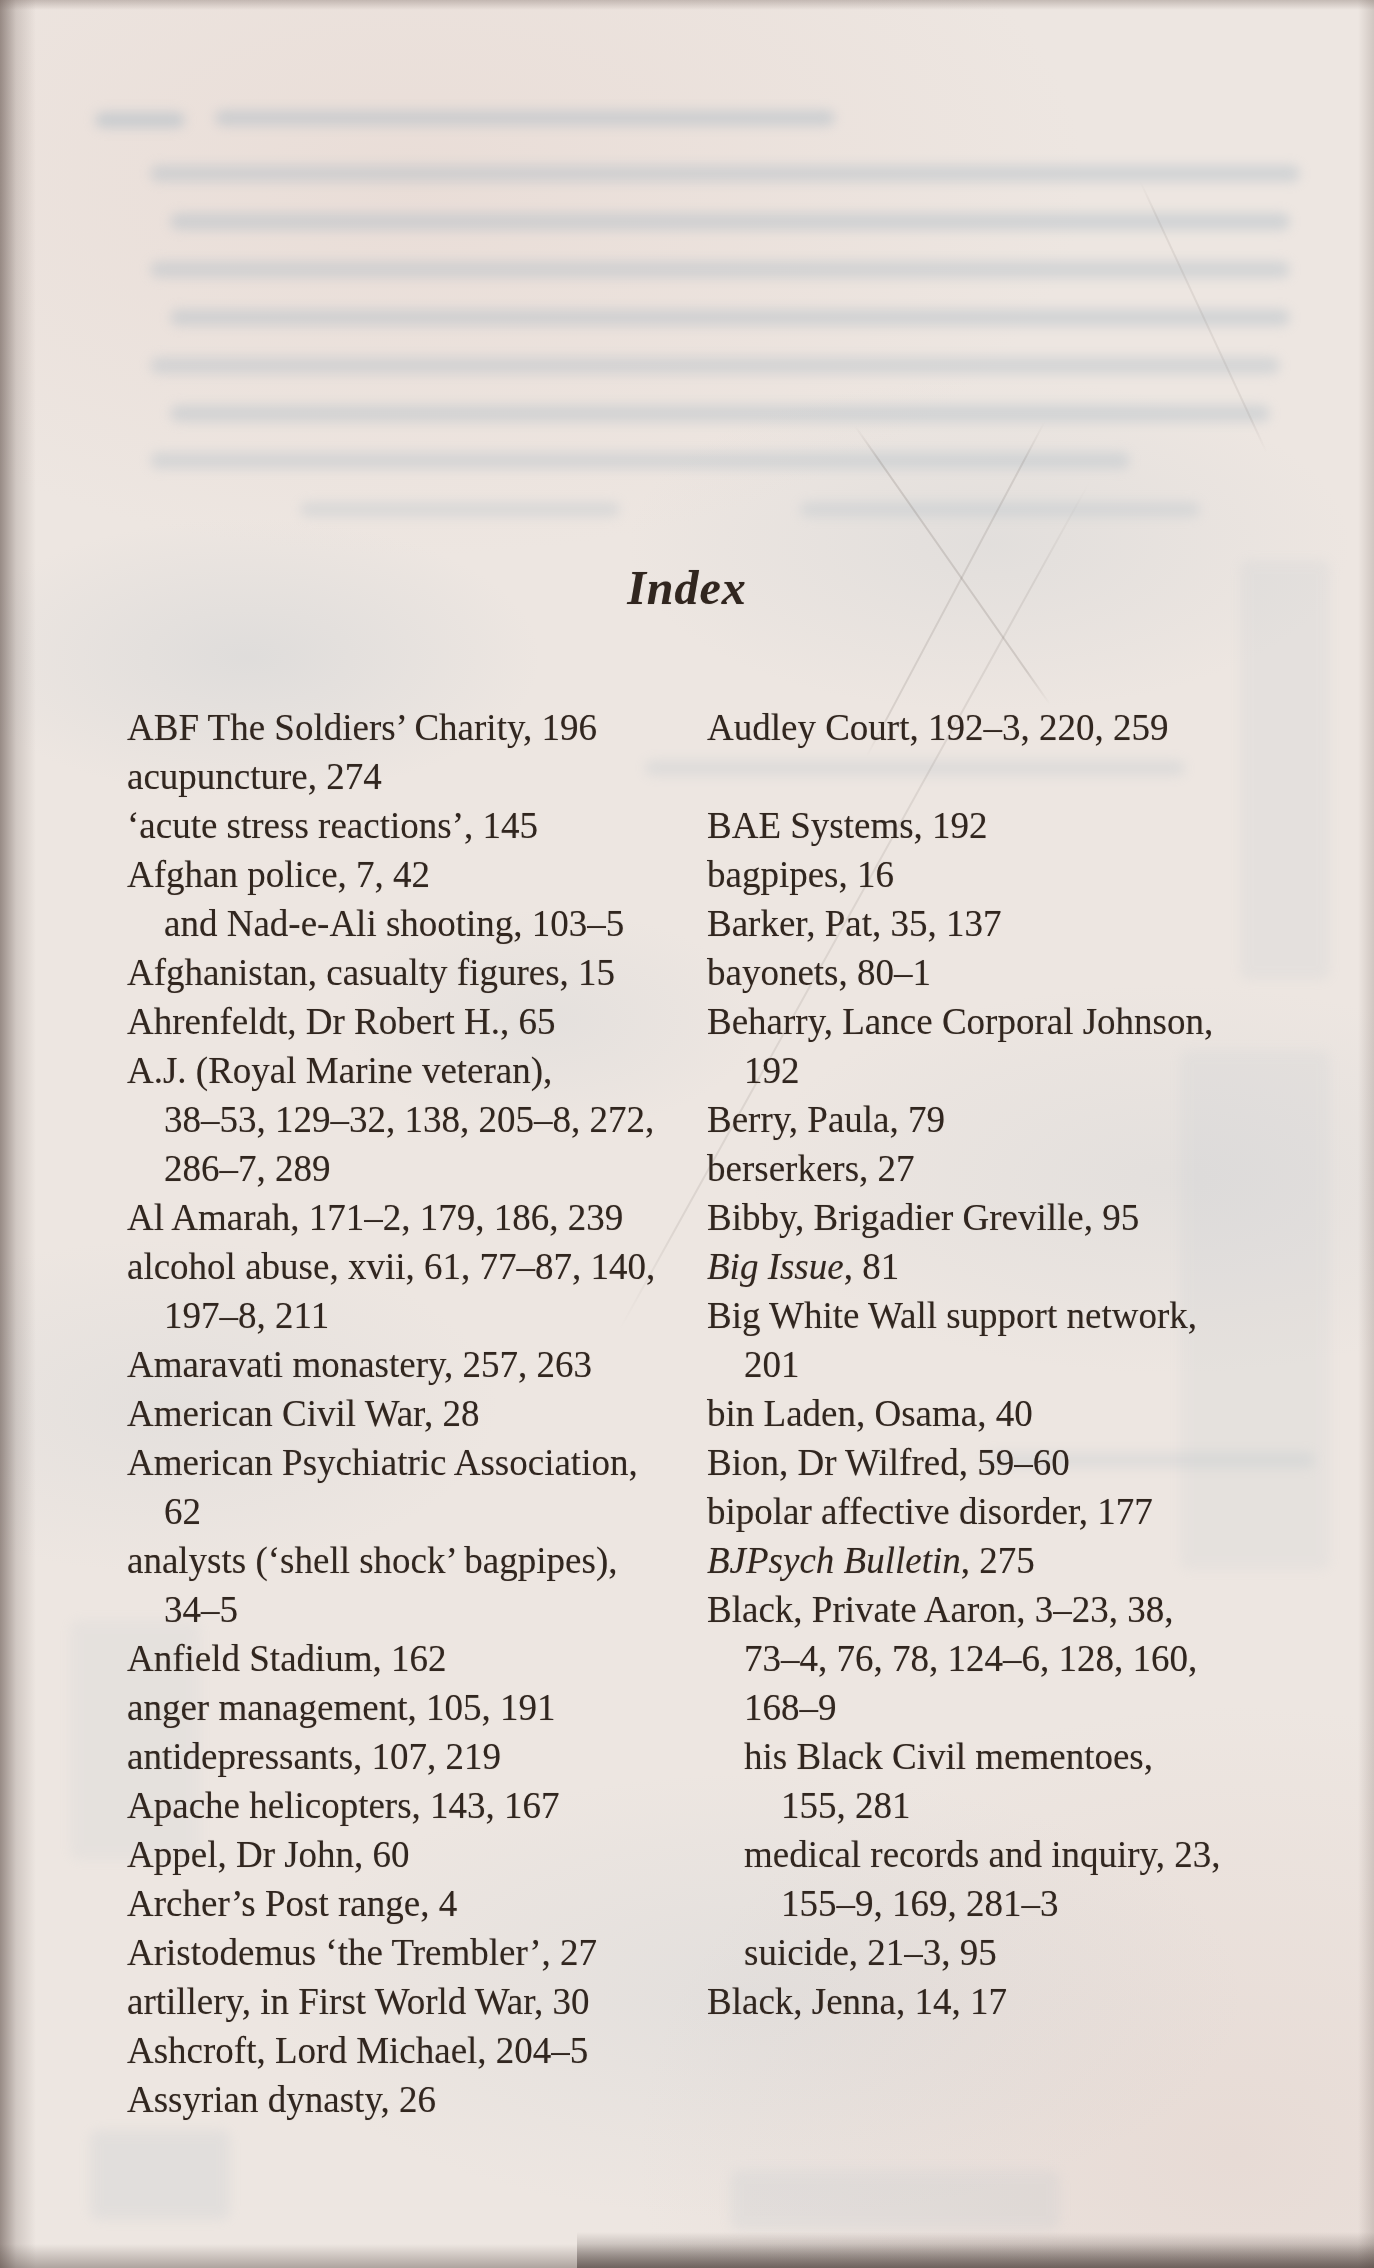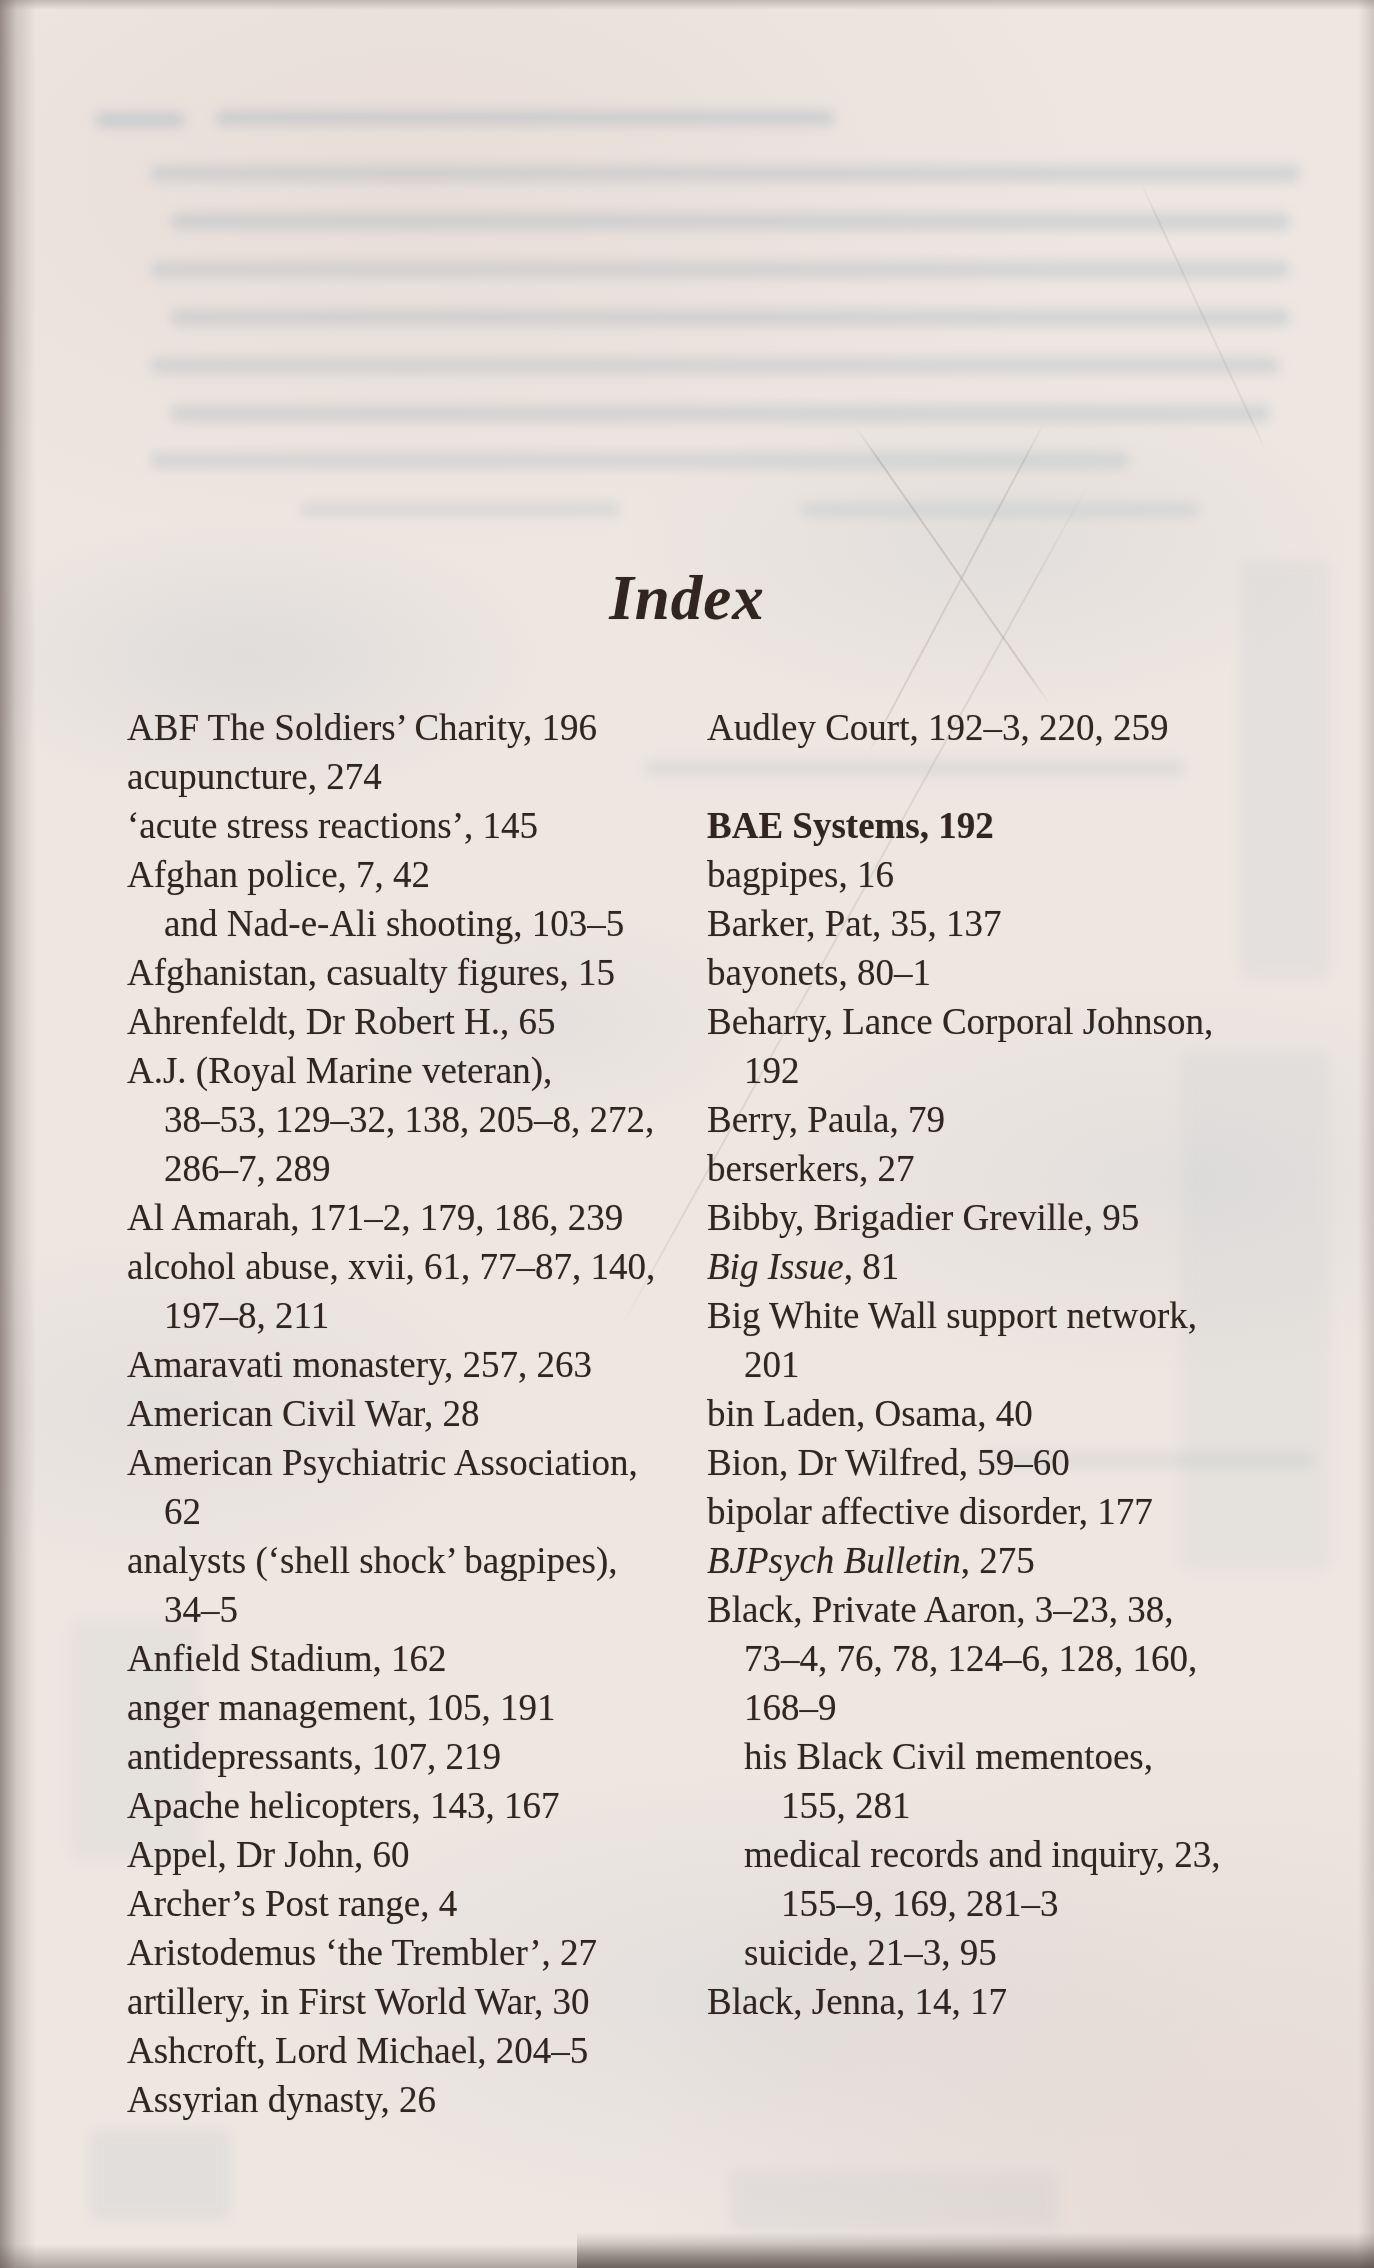--- a/index.html
+++ b/index.html
@@ -64,38 +64,38 @@
   }
   .corner-br {
     position: absolute; right: 0; bottom: 0; width: 58%; height: 36px;
     background: linear-gradient(0deg, rgba(58,46,42,.55), transparent);
   }
 
   .title {
     position: absolute; top: 520px; left: 0; right: 0;
     text-align: center;
     font-style: italic; font-weight: 600;
-    font-size: 63px; line-height: 72px;
+    font-size: 48px; line-height: 72px;
     color: var(--ink);
     letter-spacing: 1px;
     text-shadow: 0 0 1px rgba(49,38,31,.35);
   }
   .col {
     position: absolute; top: 703px;
     font-size: 37px; line-height: 49px;
     color: var(--ink);
     text-shadow: 0 0 1px rgba(49,38,31,.30);
     white-space: nowrap;
   }
   .col-0 { left: 127px; width: 578px; }
   .col-1 { left: 707px; width: 640px; }
   .line { height: 49px; }
   .indent-1 { padding-left: 37px; }
   .indent-2 { padding-left: 74px; }
-  .gap { margin-top: 49px; font-weight: bold; }
+  .gap { margin-top: 49px; }
   .it { font-style: italic; }
 </style>
 </head>
 <body>
 
 <div class="page">
 
   <div class="mottle"></div>
 
   <i class="ghost" style="left:95px;  top:112px; width:90px;   height:16px; opacity:.50"></i>

